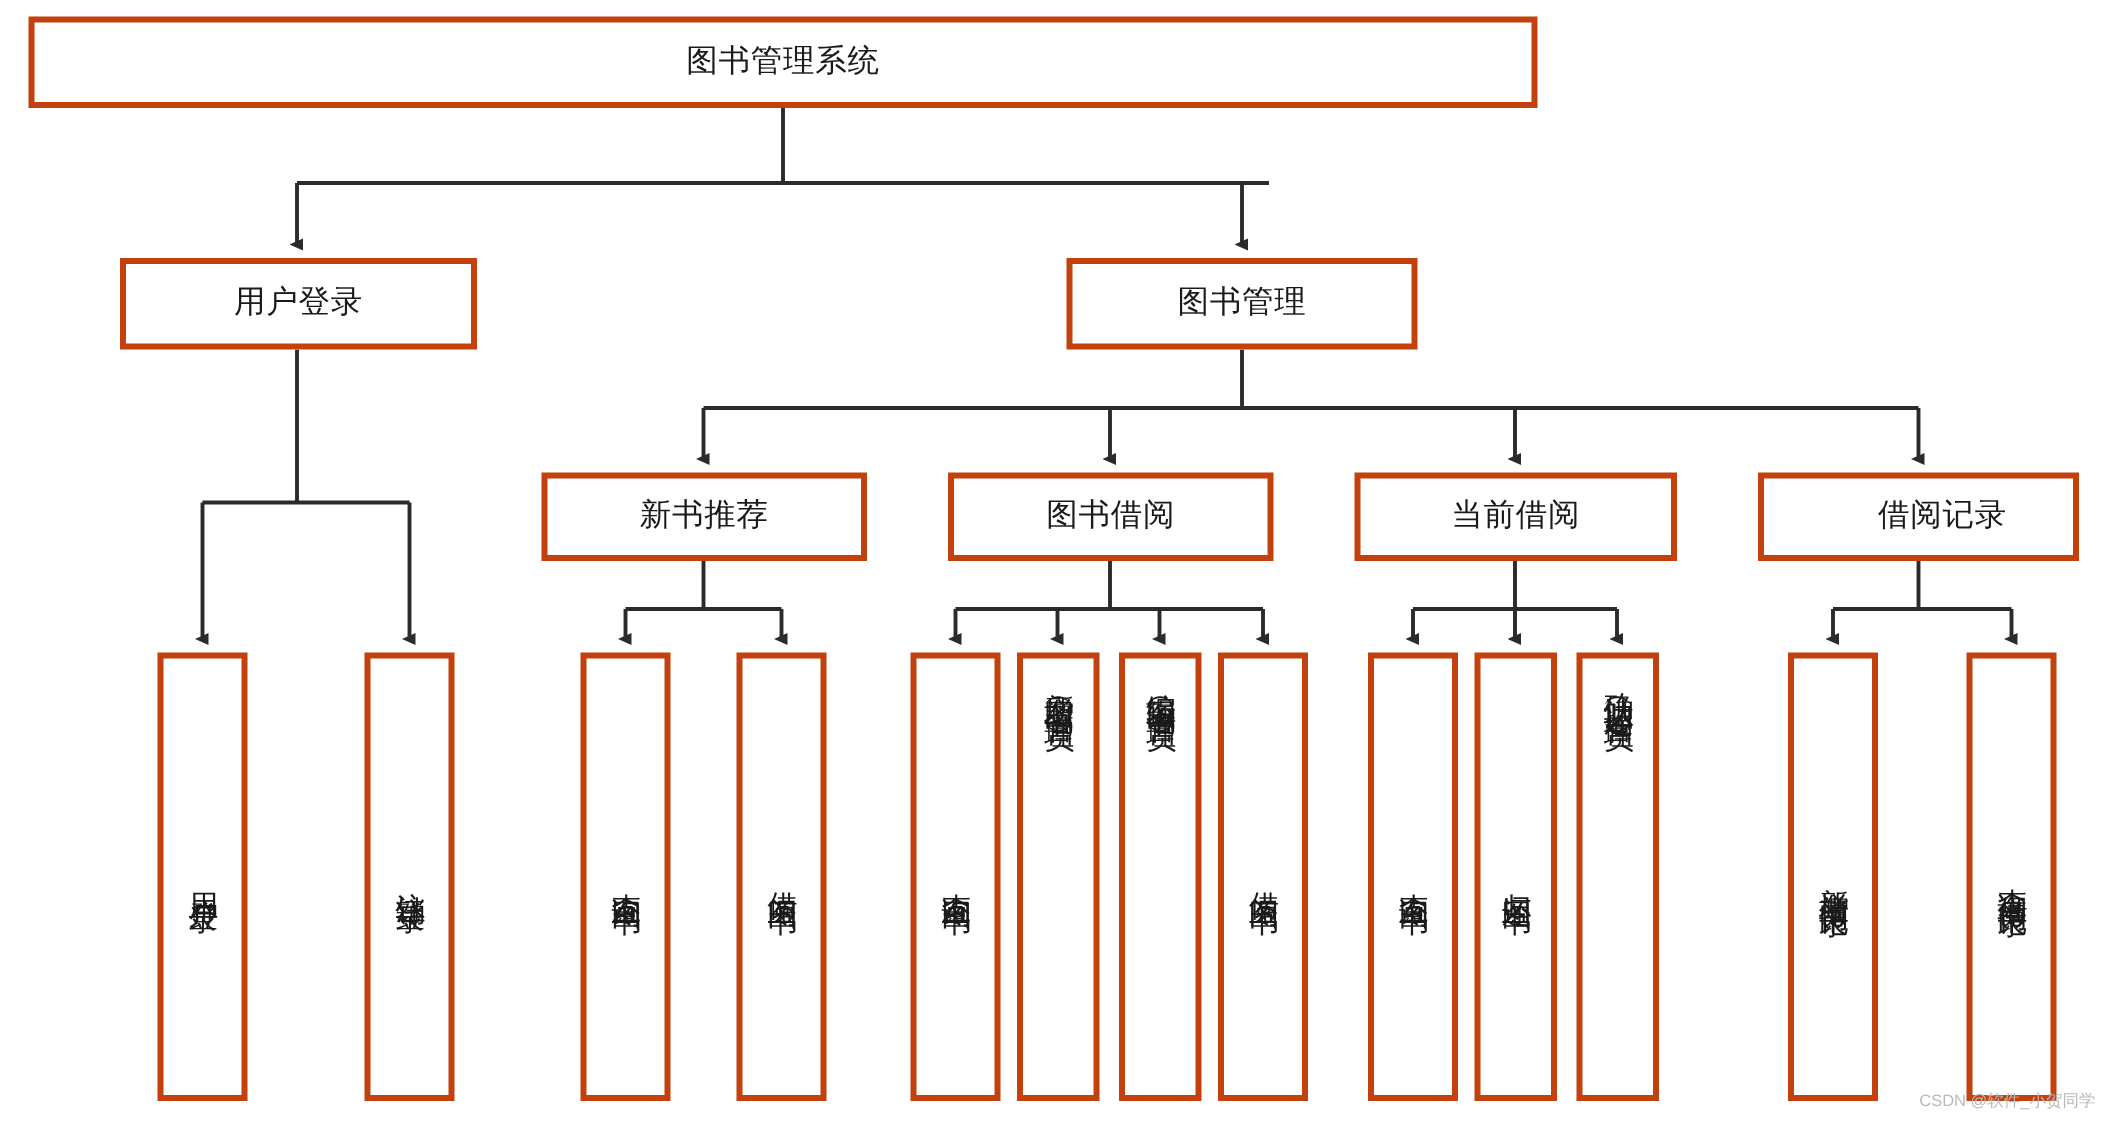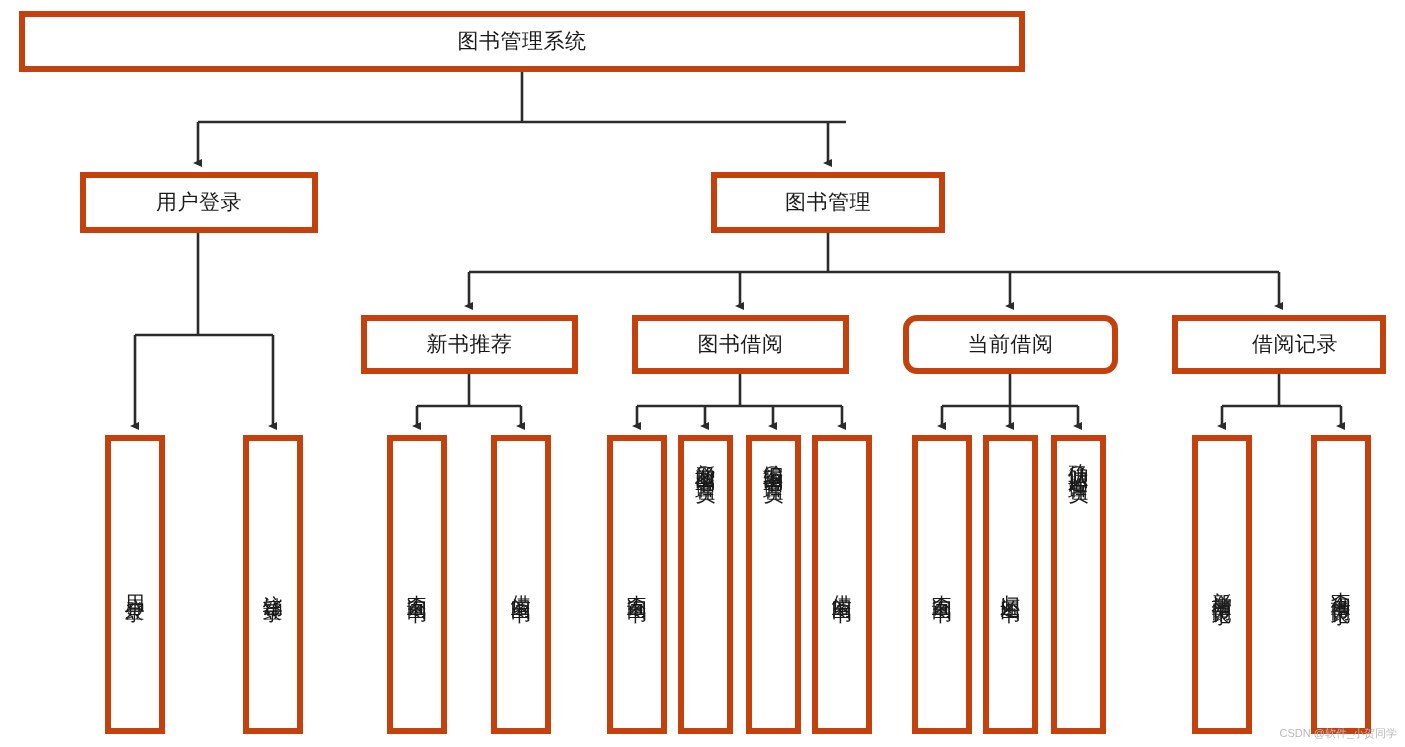--- a/index.html
+++ b/index.html
@@ -23,21 +23,21 @@
     left: 0;
     top: 0;
     width: 1405px;
     height: 747px;
     pointer-events: none;
   }
   .node {
     position: absolute;
     box-sizing: border-box;
     background: #ffffff;
-    border: 6px solid #c2410c;
+    border: 4px solid #c2410c;
     display: flex;
     align-items: center;
     justify-content: center;
     color: #1a1a1a;
     z-index: 2;
   }
   .node .label {
     display: block;
     text-align: center;
     line-height: 1.18;
@@ -141,21 +141,21 @@
   <div class="node h" style="left:711px; top:172px; width:234px; height:61px;justify-content:center;">
     <span class="label">图书管理</span>
   </div>
 
   <div class="node h" style="left:361px; top:315px; width:217px; height:59px;">
     <span class="label">新书推荐</span>
   </div>
   <div class="node h" style="left:632px; top:315px; width:217px; height:59px;">
     <span class="label">图书借阅</span>
   </div>
-  <div class="node h" style="left:903px; top:315px; width:215px; height:59px;border-radius:14px;">
+  <div class="node h" style="left:903px; top:315px; width:215px; height:59px;">
     <span class="label">当前借阅</span>
   </div>
   <div class="node h" style="left:1172px; top:315px; width:214px; height:59px;padding-left:32px;">
     <span class="label">借阅记录</span>
   </div>
 
   <div class="node v mid" style="left:105px; top:435px; width:60px; height:299px;">
     <span class="label">用户登录</span>
   </div>
   <div class="node v mid" style="left:243px; top:435px; width:60px; height:299px;">

